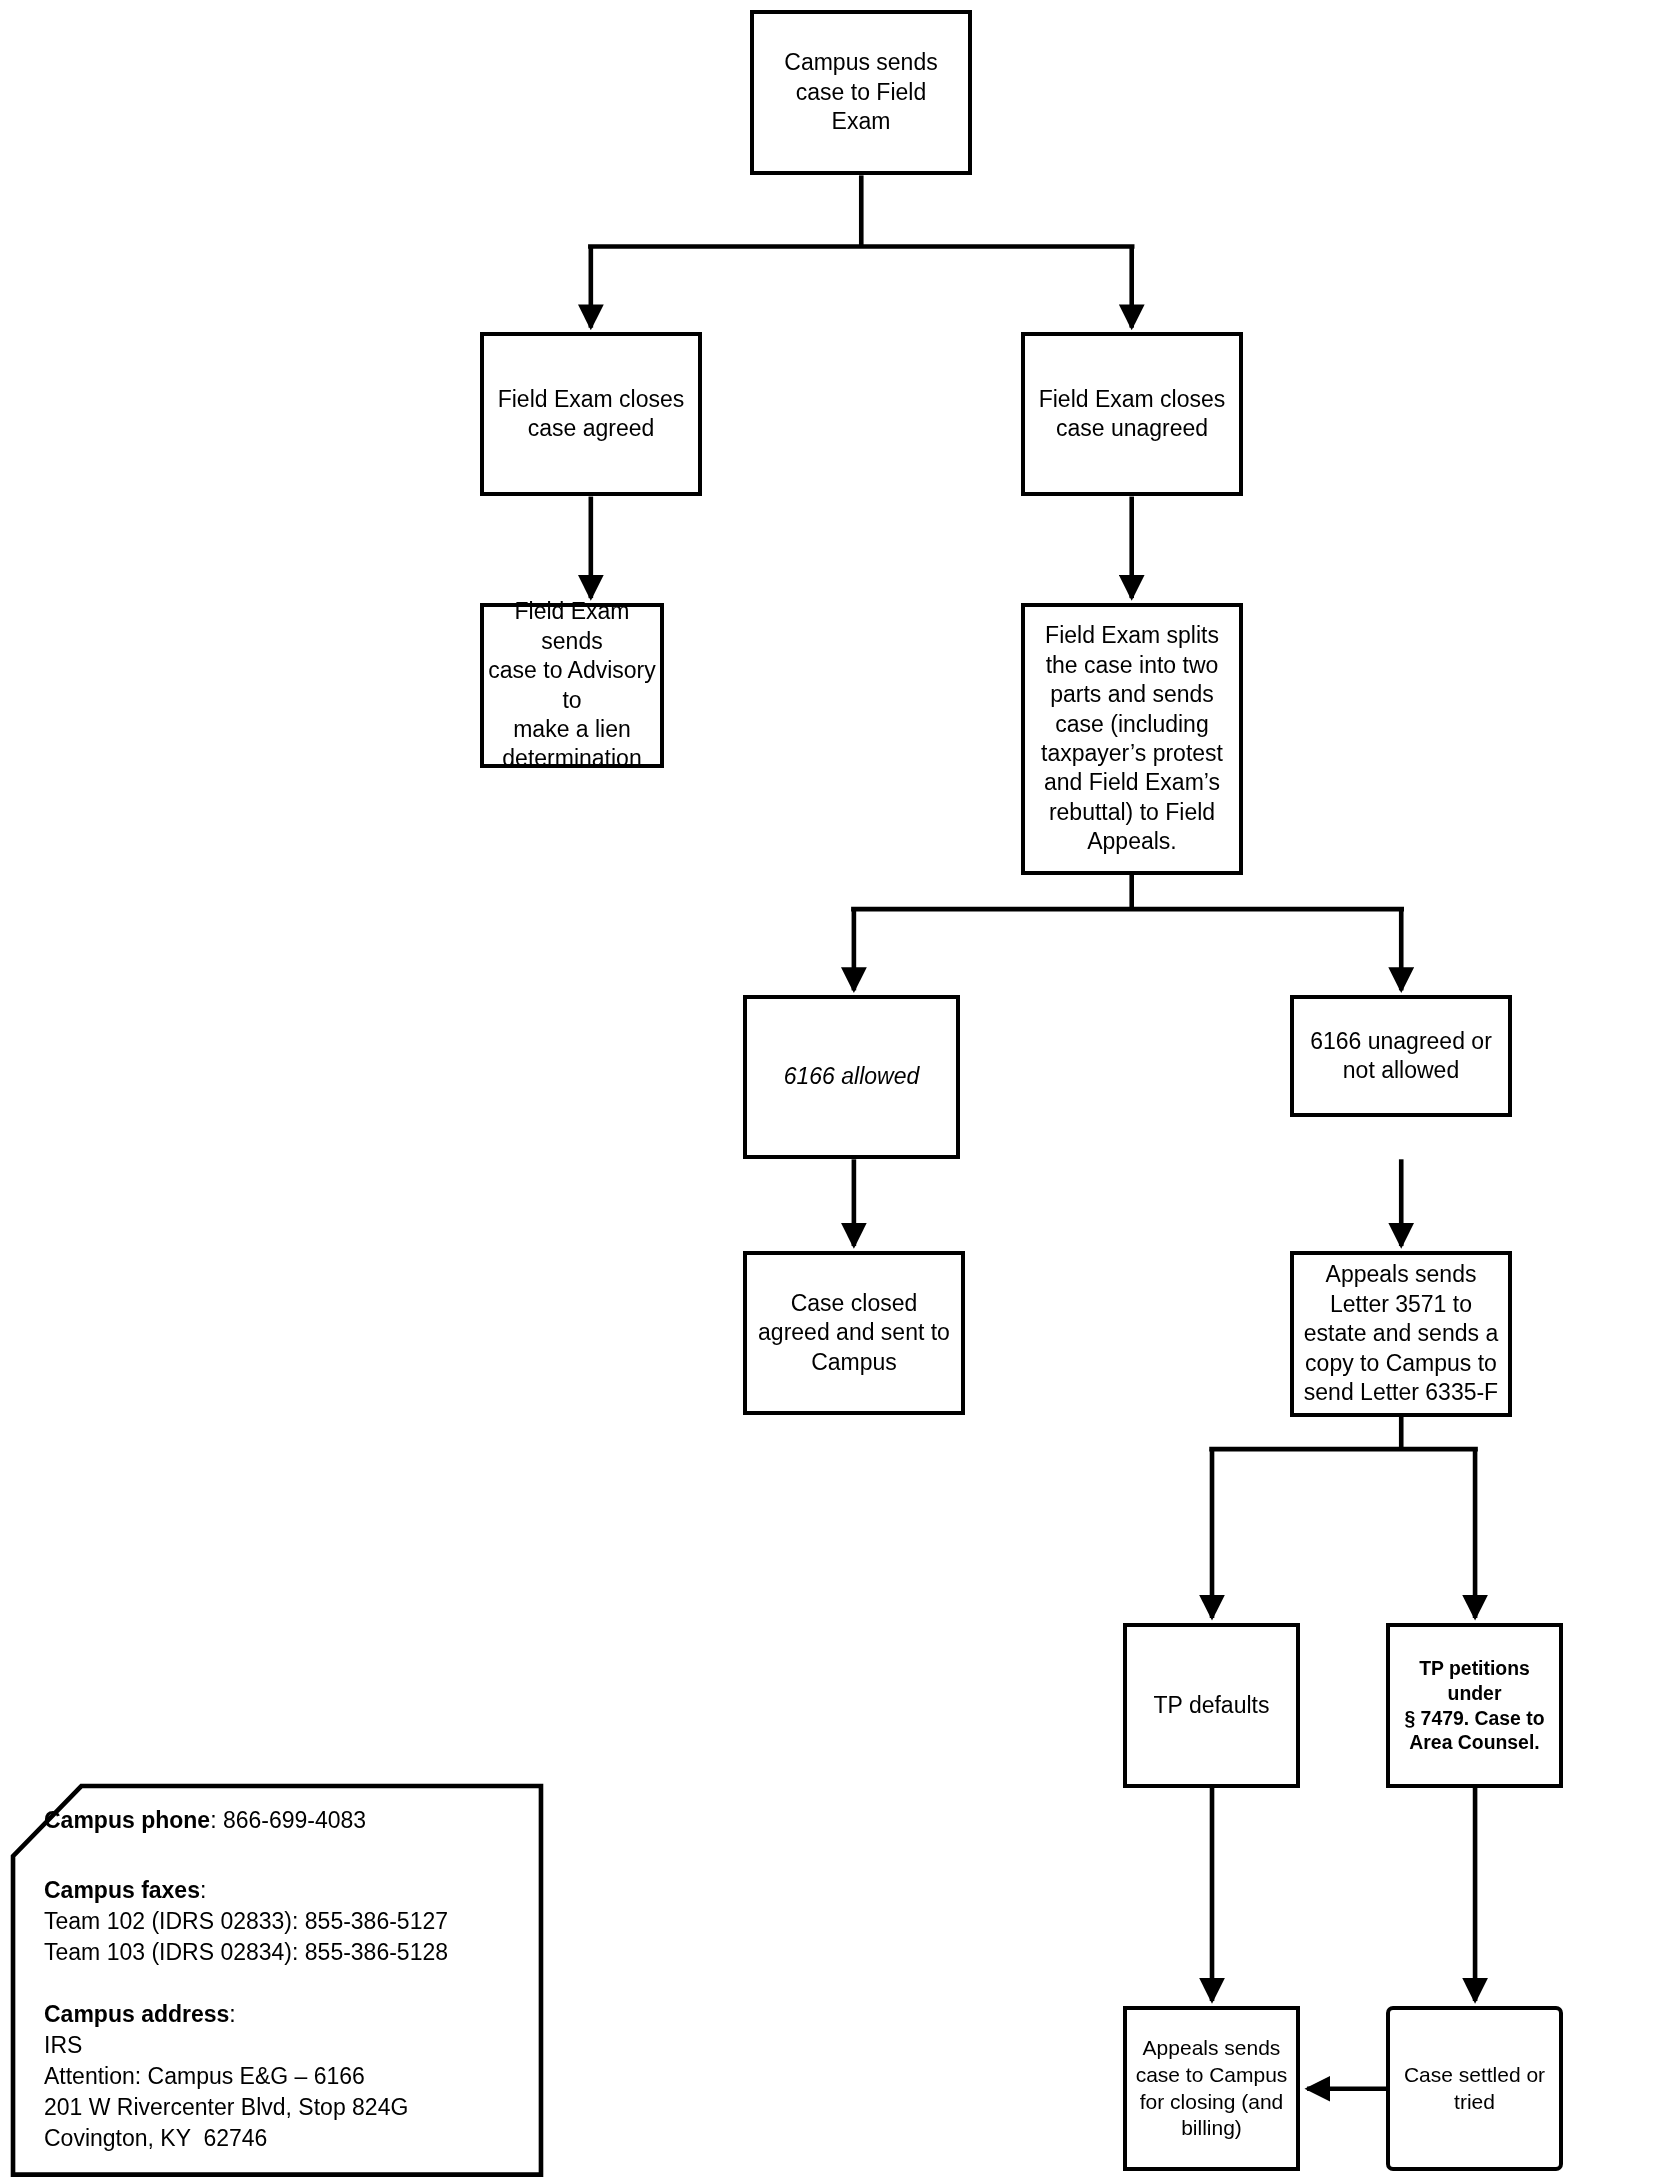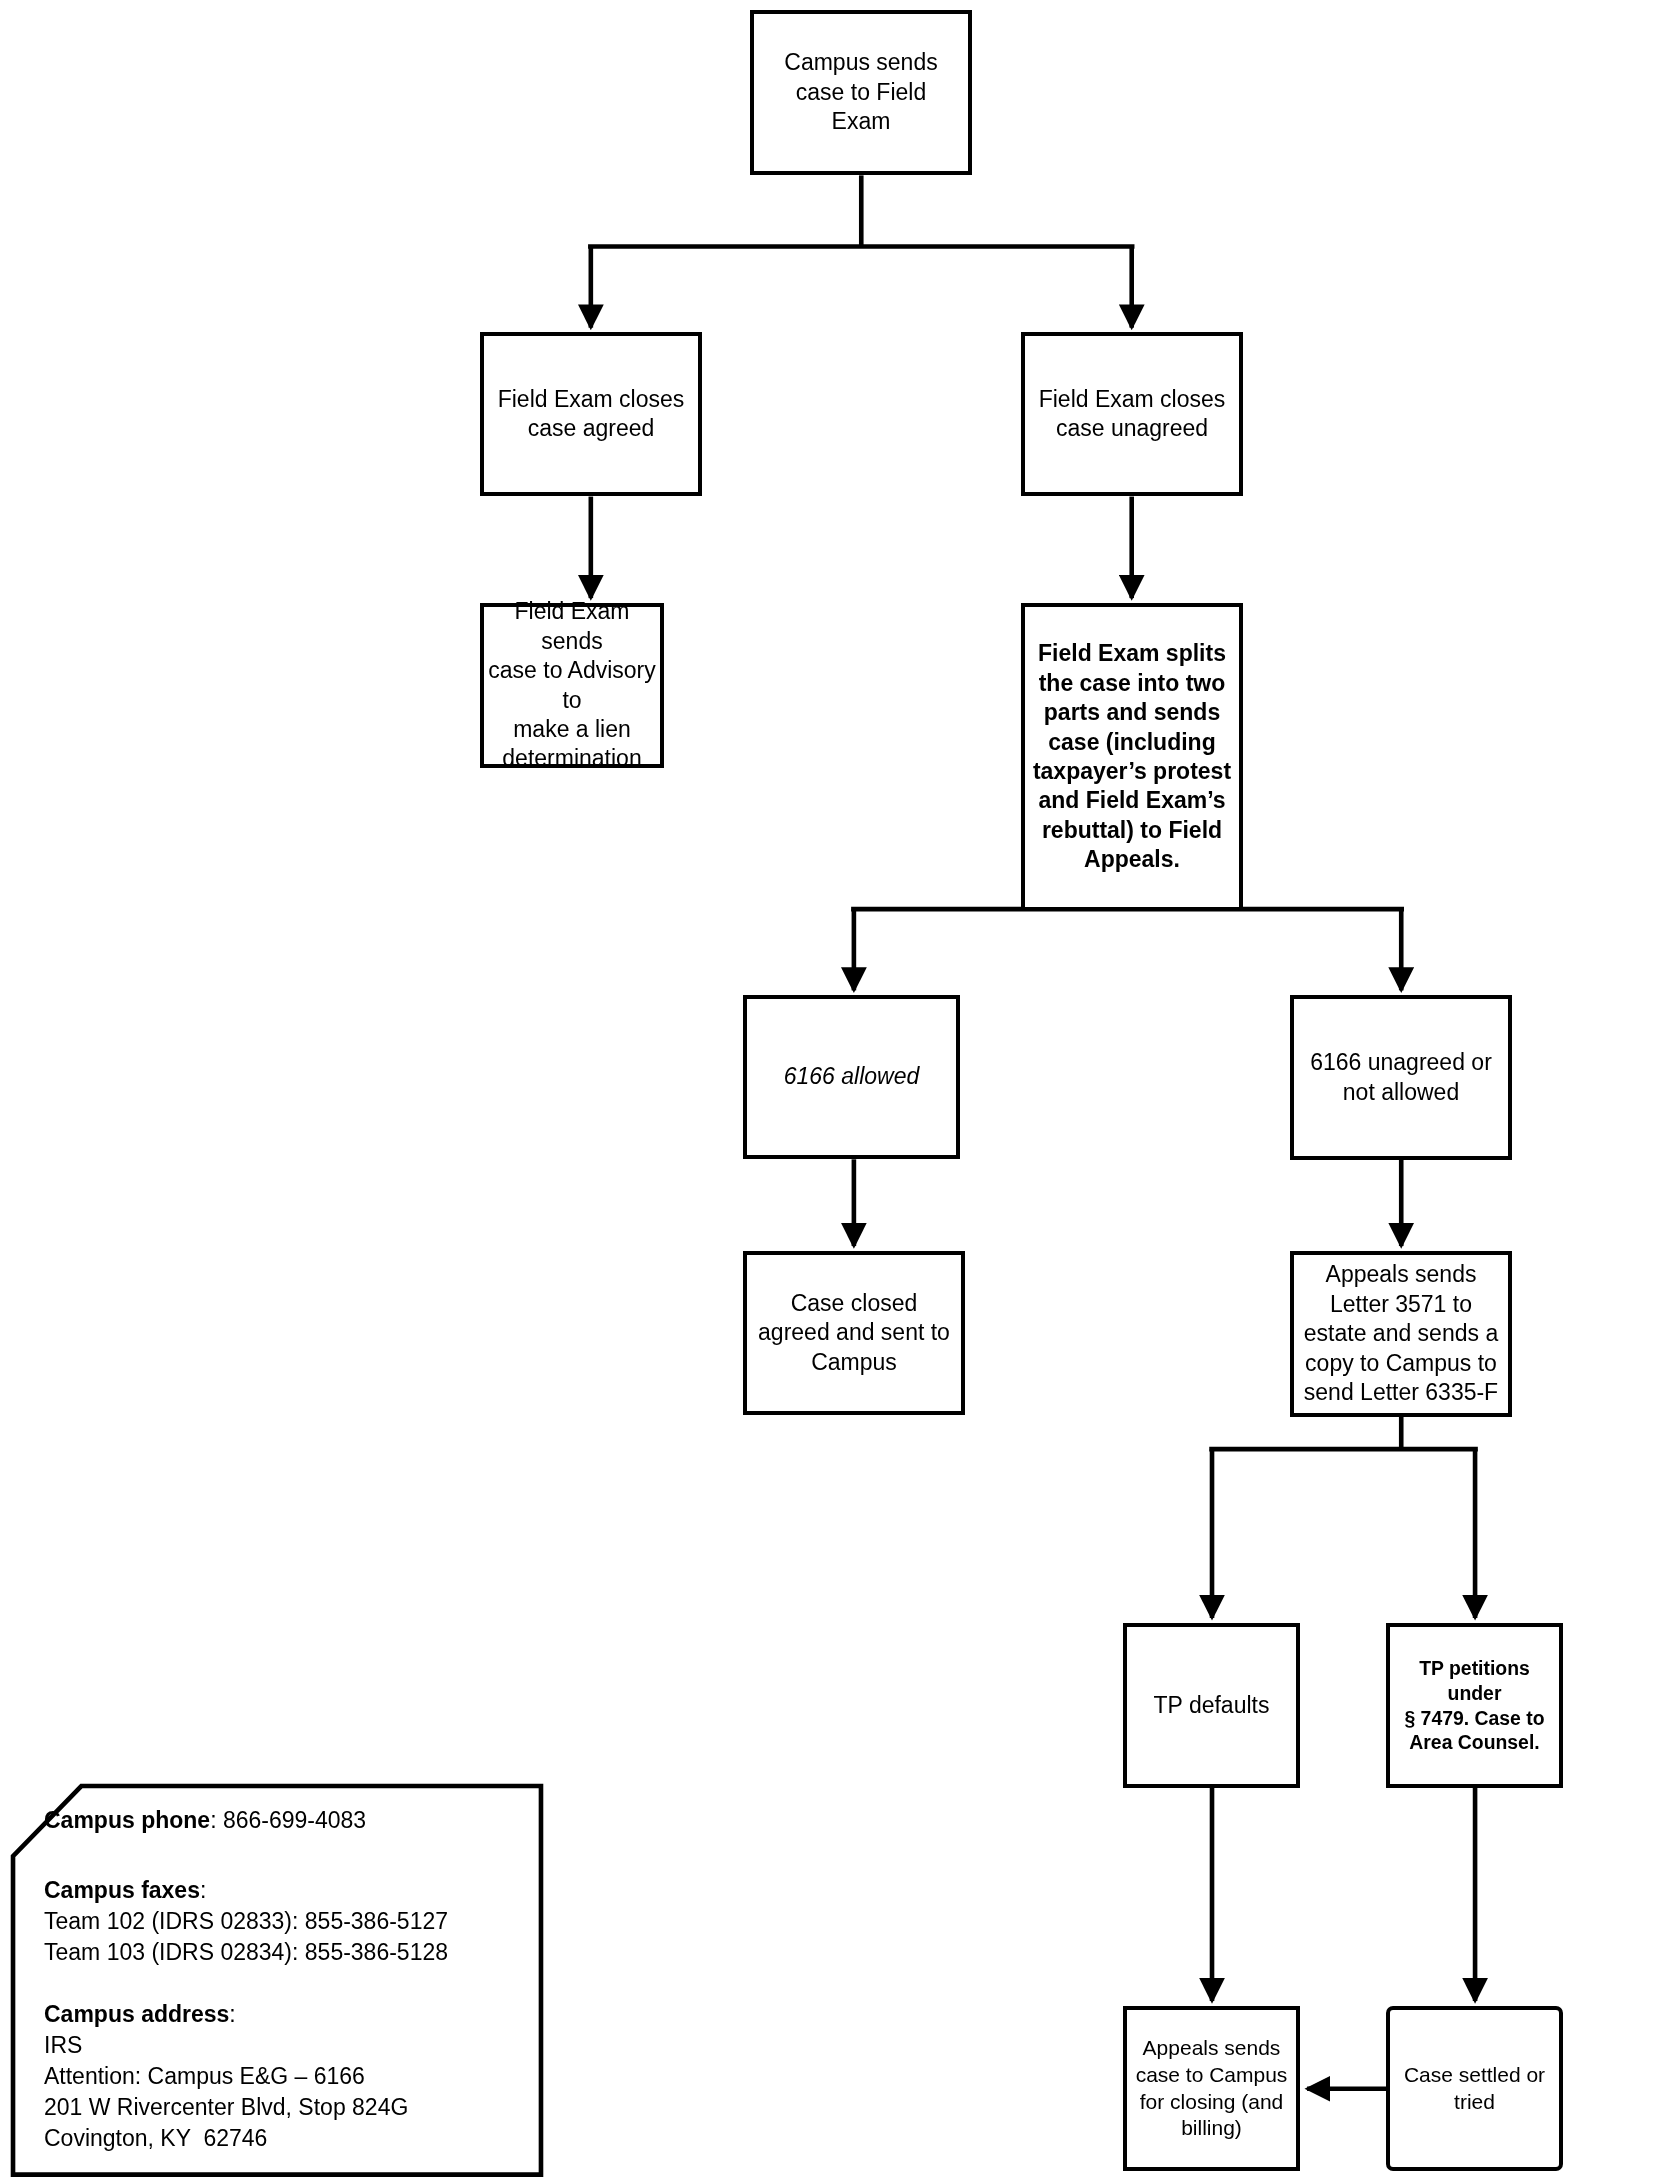--- a/index.html
+++ b/index.html
@@ -88,30 +88,30 @@
 case to Field
 Exam</div>
   <div class="node" style="left:480px;  top:332px;  width:222px; height:164px;">Field Exam closes
 case agreed</div>
   <div class="node" style="left:1021px; top:332px;  width:222px; height:164px;">Field Exam closes
 case unagreed</div>
   <div class="node" style="left:480px;  top:603px;  width:184px; height:165px;">Field Exam sends
 case to Advisory to
 make a lien
 determination</div>
-  <div class="node" style="left:1021px; top:603px;  width:222px; height:308px;font-weight:bold;">Field Exam splits
+  <div class="node" style="left:1021px; top:603px;  width:222px; height:272px;">Field Exam splits
 the case into two
 parts and sends
 case (including
 taxpayer’s protest
 and Field Exam’s
 rebuttal) to Field
 Appeals.</div>
   <div class="node" style="left:743px;  top:995px; width:217px; height:164px;font-style:italic;">6166 allowed</div>
-  <div class="node" style="left:1290px; top:995px; width:222px; height:165px;">6166 unagreed or
+  <div class="node" style="left:1290px; top:995px; width:222px; height:122px;">6166 unagreed or
 not allowed</div>
   <div class="node" style="left:743px;  top:1251px; width:222px; height:164px;">Case closed
 agreed and sent to
 Campus</div>
   <div class="node" style="left:1290px; top:1251px; width:222px; height:166px;">Appeals sends
 Letter 3571 to
 estate and sends a
 copy to Campus to
 send Letter 6335-F</div>
   <div class="node" style="left:1123px; top:1623px; width:177px; height:165px;">TP defaults</div>

